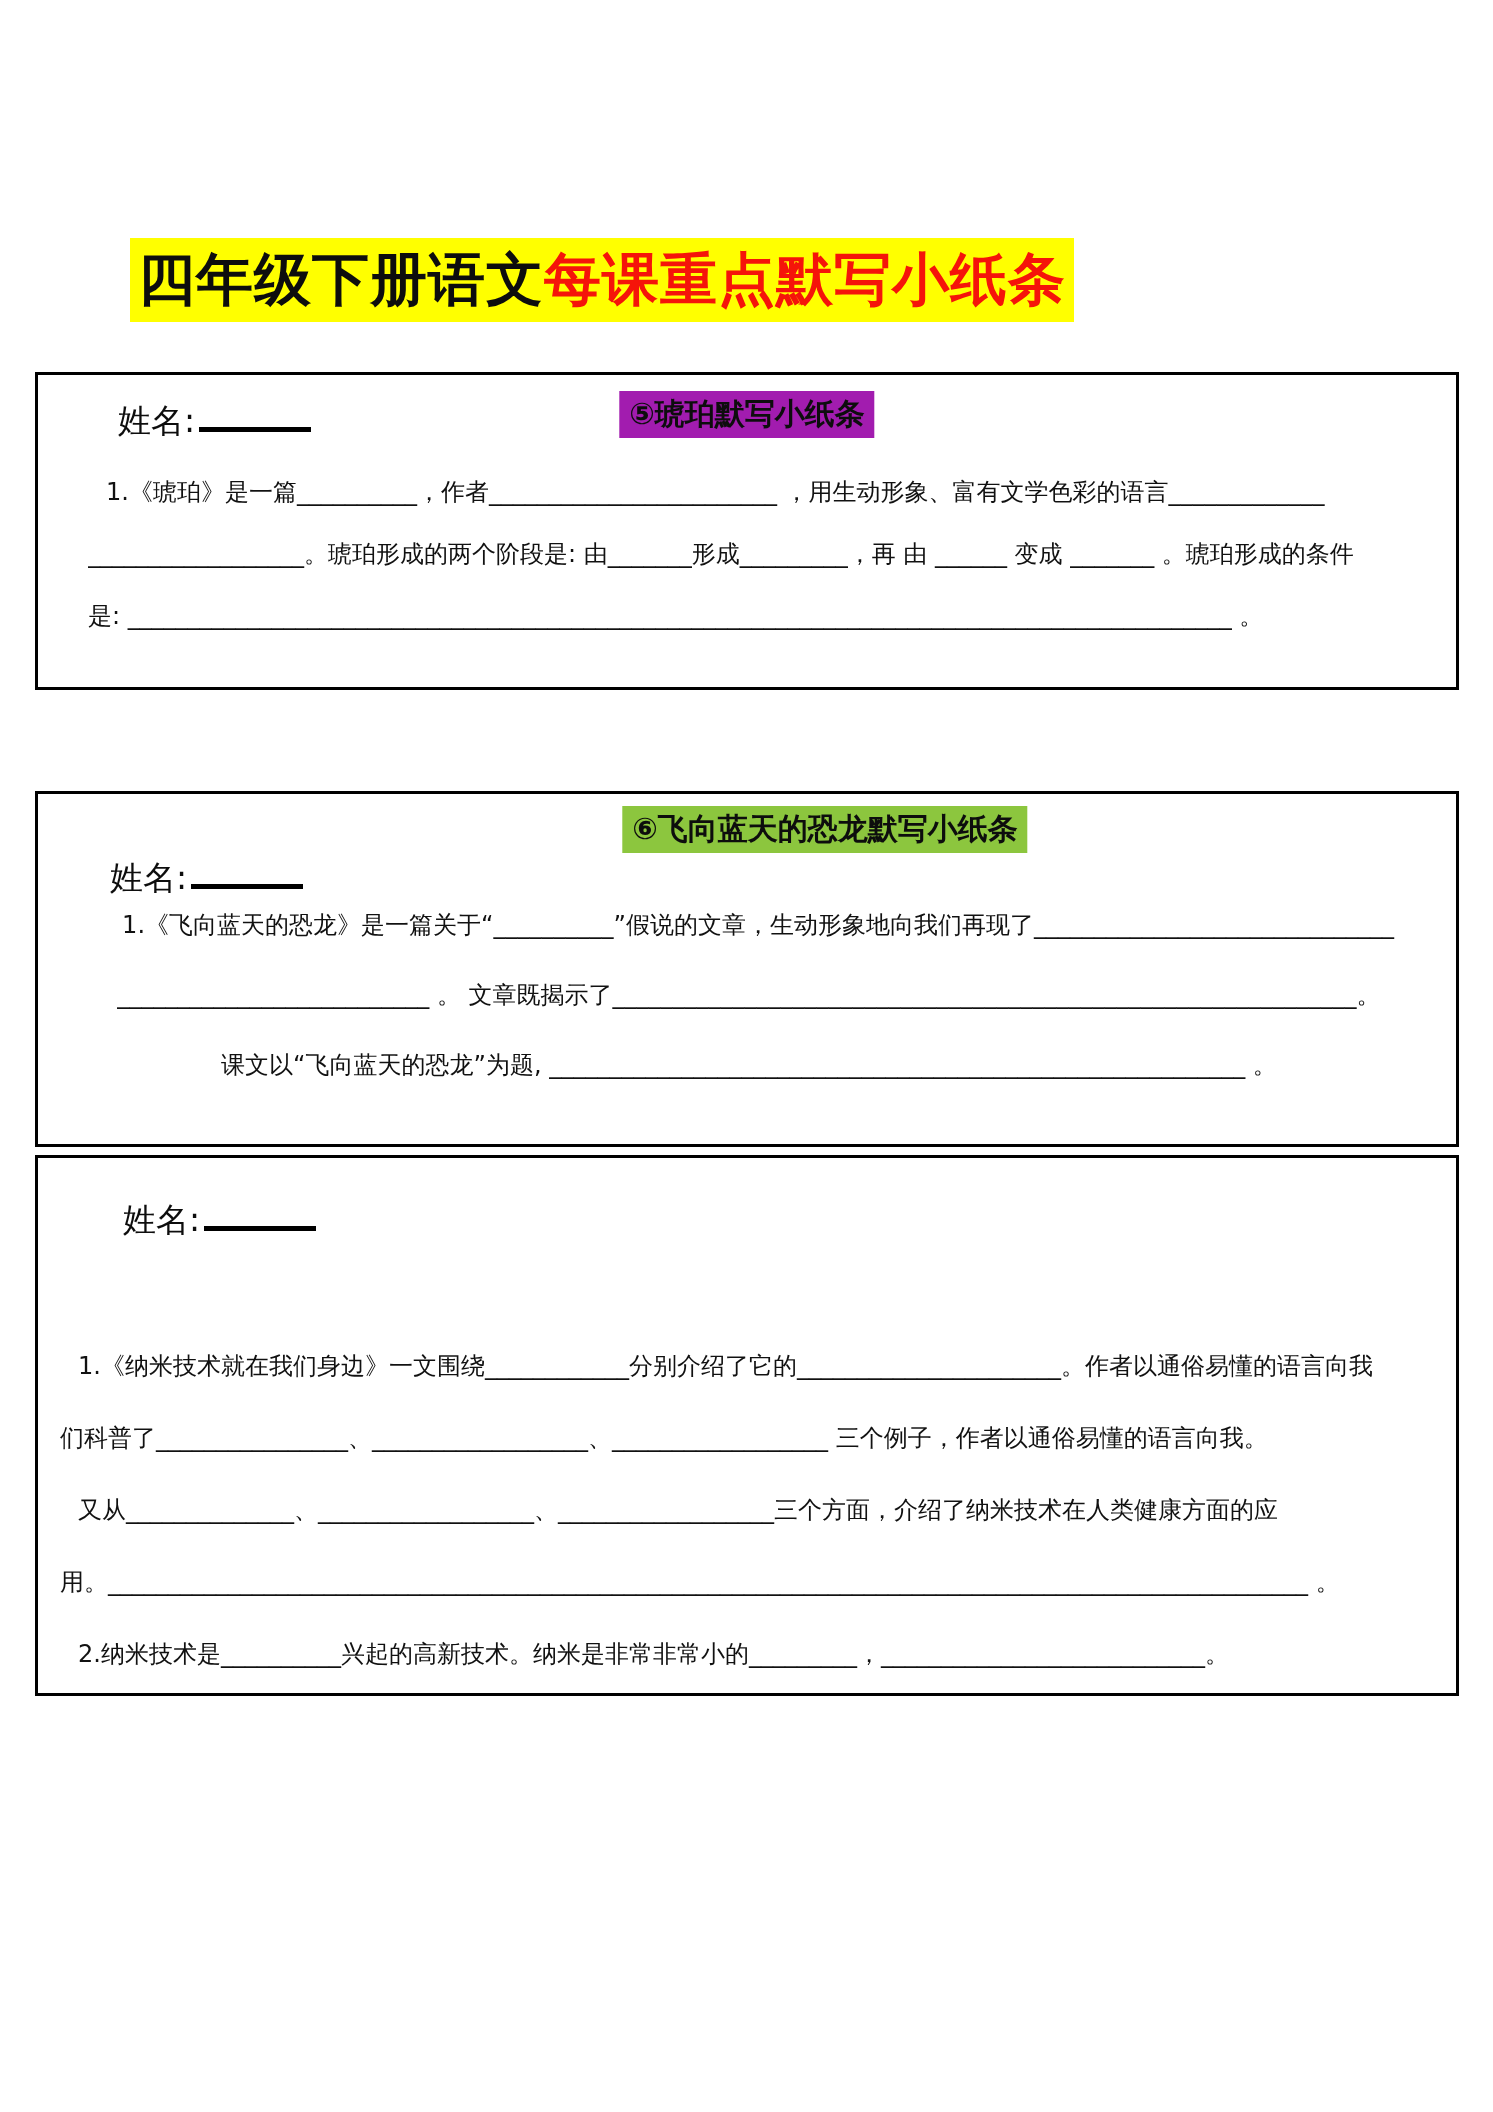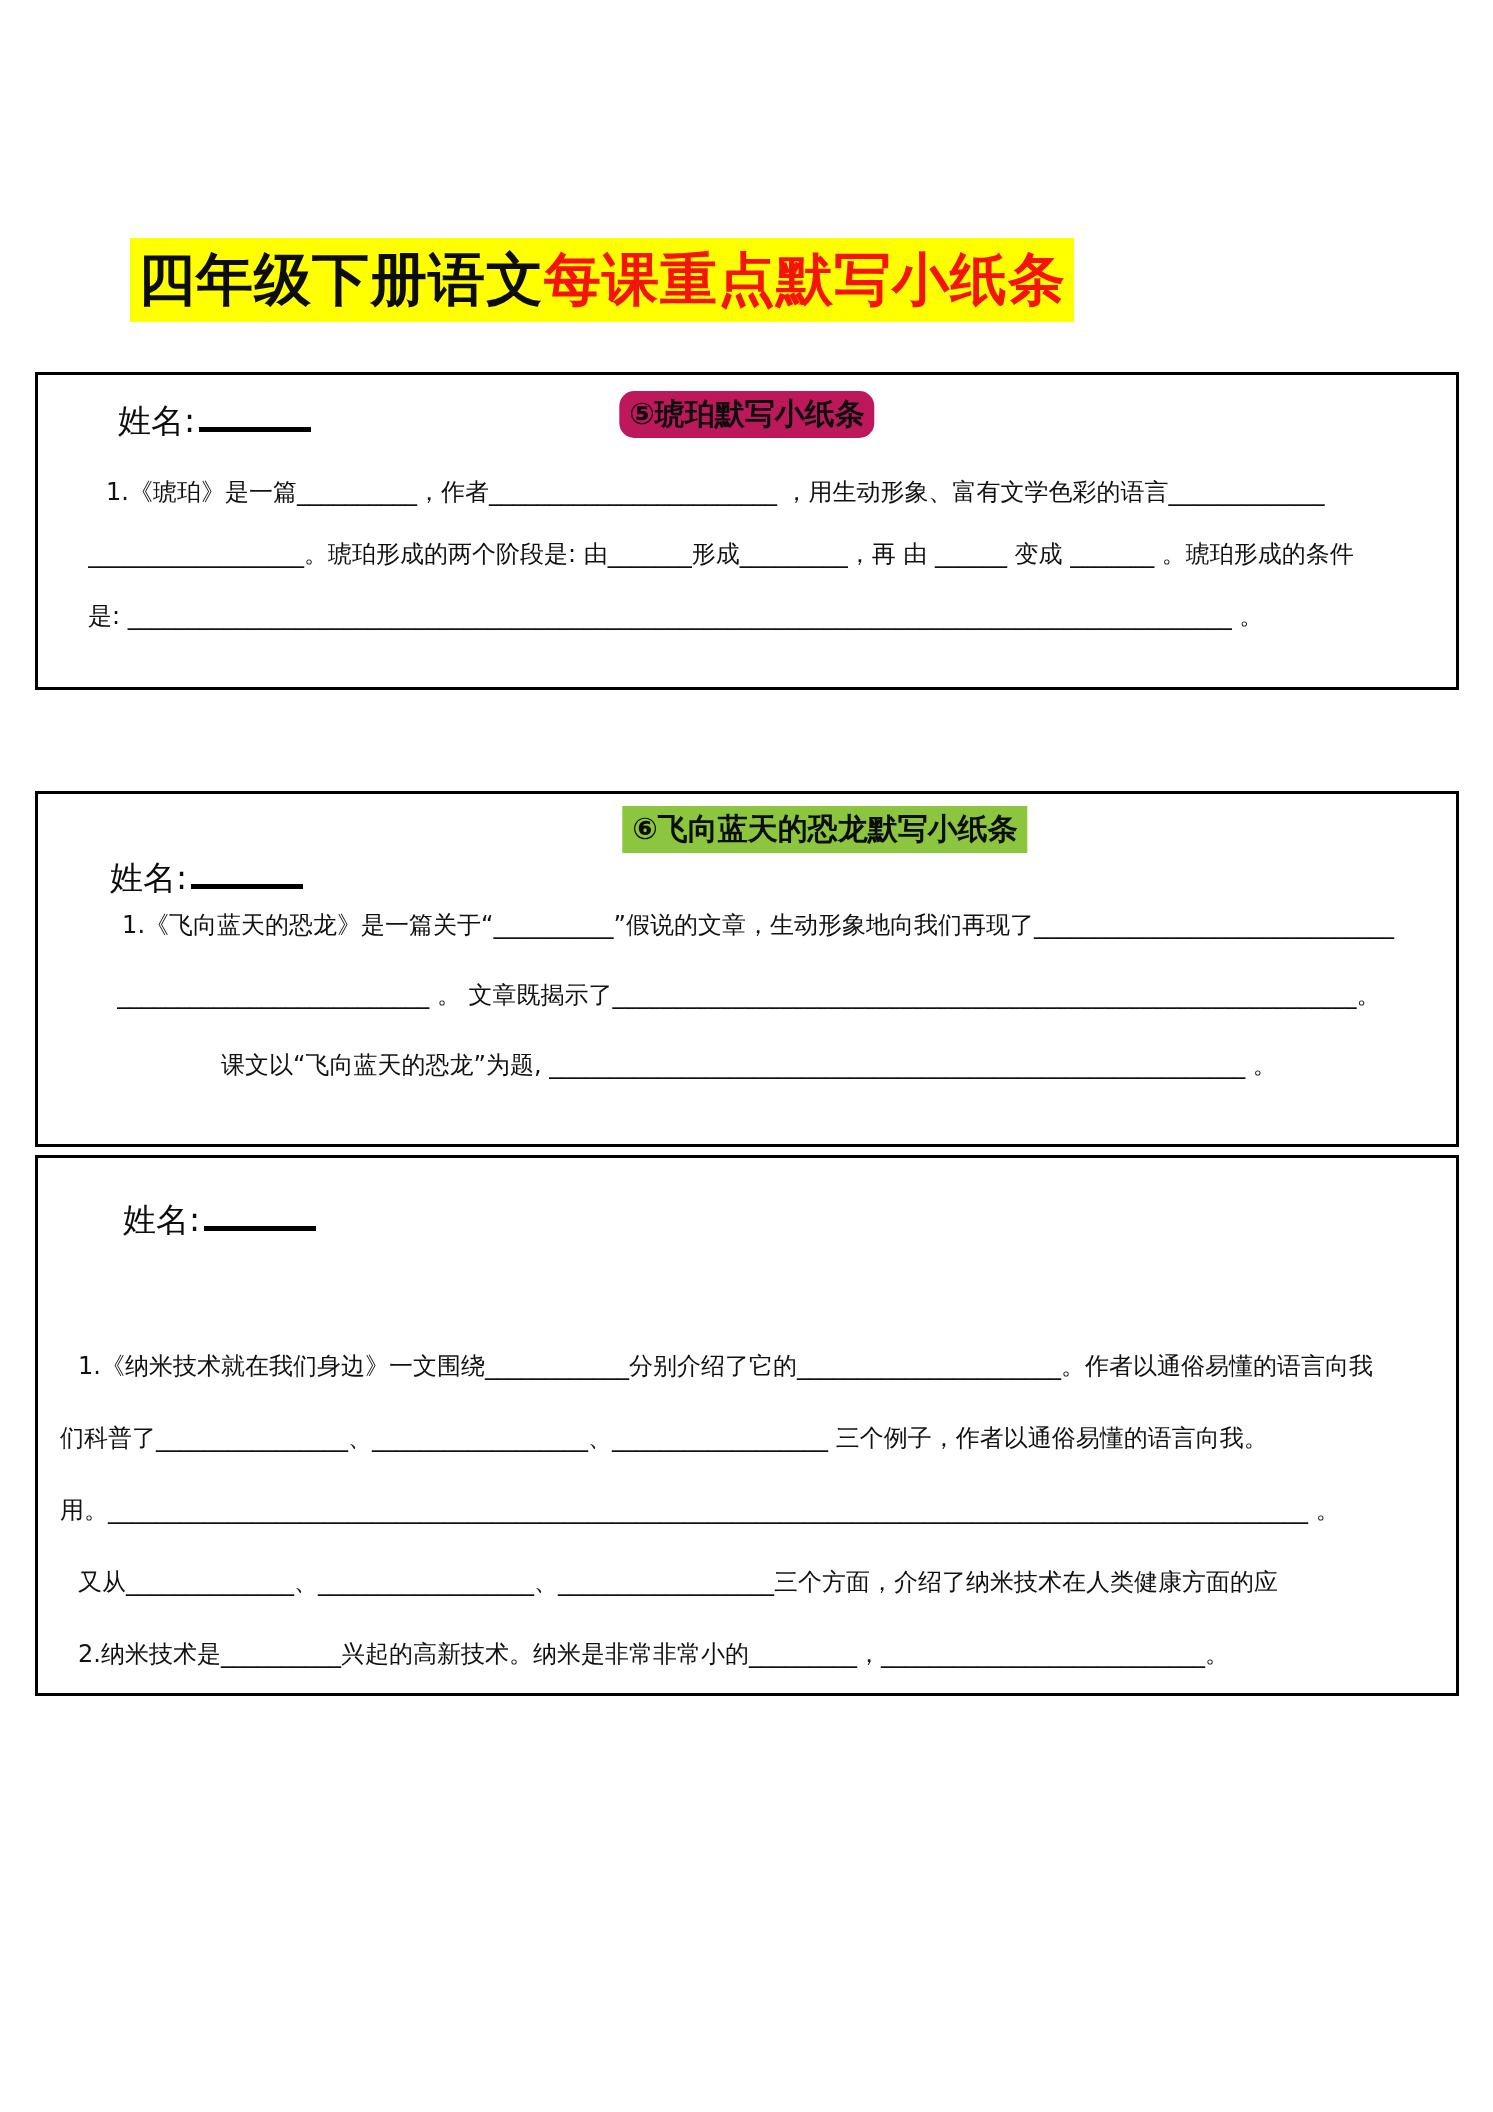--- a/index.html
+++ b/index.html
@@ -72,21 +72,21 @@
 
   <div class="title-banner" style="background: rgb(255, 255, 0);">
     <span class="t-black" style="color: rgb(13, 13, 13);">四年级下册语文</span>
       <span class="t-red" style="color: rgb(245, 20, 10);">每课重点默写小纸条</span>
   </div>
 
   <section class="box box-amber">
     <div class="name-field nf-amber">
       <span>姓名:</span><span class="name-blank"></span>
     </div>
-    <div class="sec-heading h-amber" style="background: #be185d; border-radius: 15px;">⑤琥珀默写小纸条</div>
+    <div class="sec-heading h-amber" style="background: #a21caf;">⑤琥珀默写小纸条</div>
     <div class="sec-body body-amber">
       <div class="line indent">1.《琥珀》是一篇__________，作者________________________ ，用生动形象、富有文学色彩的语言_____________</div>
       <div class="line">__________________。琥珀形成的两个阶段是: 由_______形成_________，再 由 ______ 变成 _______ 。琥珀形成的条件</div>
       <div class="line">是: ____________________________________________________________________________________________ 。</div>
     </div>
   </section>
 
   <section class="box box-dino">
     <div class="sec-heading h-dino" style="background: rgb(140, 198, 62);">⑥飞向蓝天的恐龙默写小纸条</div>
     <div class="name-field nf-dino">
@@ -99,19 +99,19 @@
     </div>
   </section>
 
   <section class="box box-nano">
     <div class="name-field nf-nano">
       <span>姓名:</span><span class="name-blank"></span>
     </div>
     <div class="sec-body body-nano">
       <div class="line indent">1.《纳米技术就在我们身边》一文围绕____________分别介绍了它的______________________。作者以通俗易懂的语言向我</div>
       <div class="line">们科普了________________、__________________、__________________ 三个例子，作者以通俗易懂的语言向我。</div>
+      <div class="line indent">又从______________、__________________、__________________三个方面，介绍了纳米技术在人类健康方面的应</div>
       <div class="line">用。____________________________________________________________________________________________________ 。</div>
-      <div class="line indent">又从______________、__________________、__________________三个方面，介绍了纳米技术在人类健康方面的应</div>
       <div class="line indent">2.纳米技术是__________兴起的高新技术。纳米是非常非常小的_________，___________________________。</div>
     </div>
   </section>
 
 </div>
 
 </body></html>

